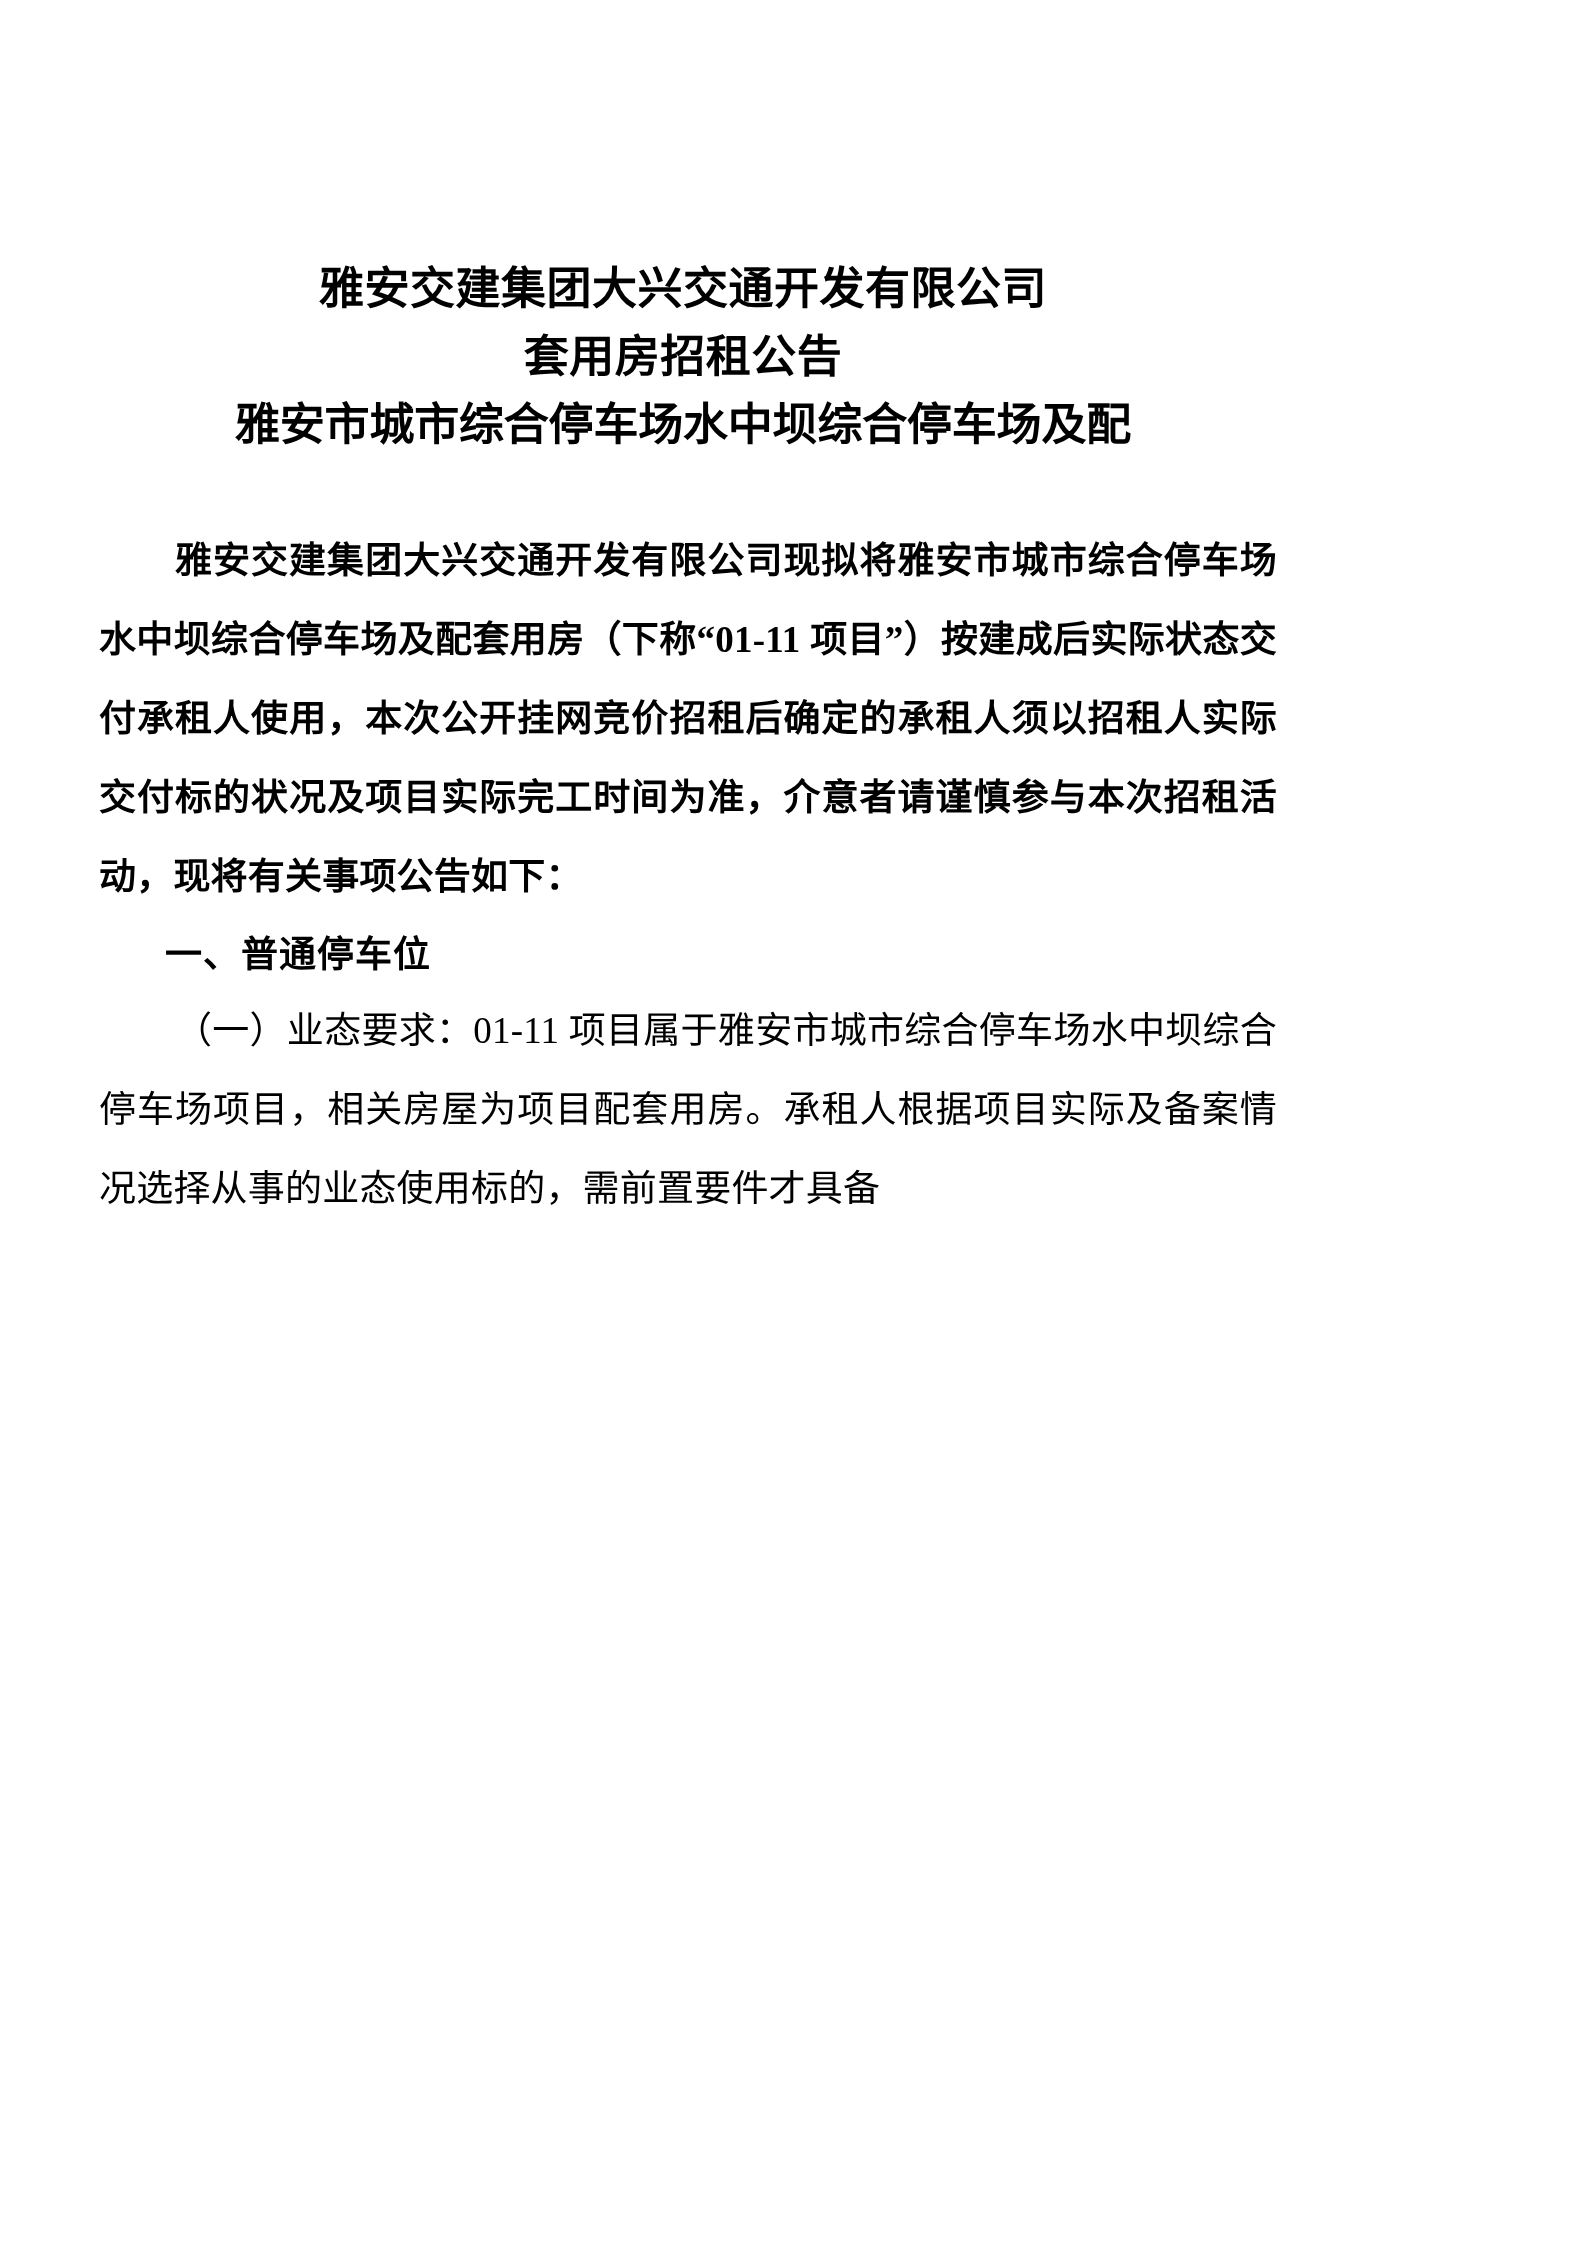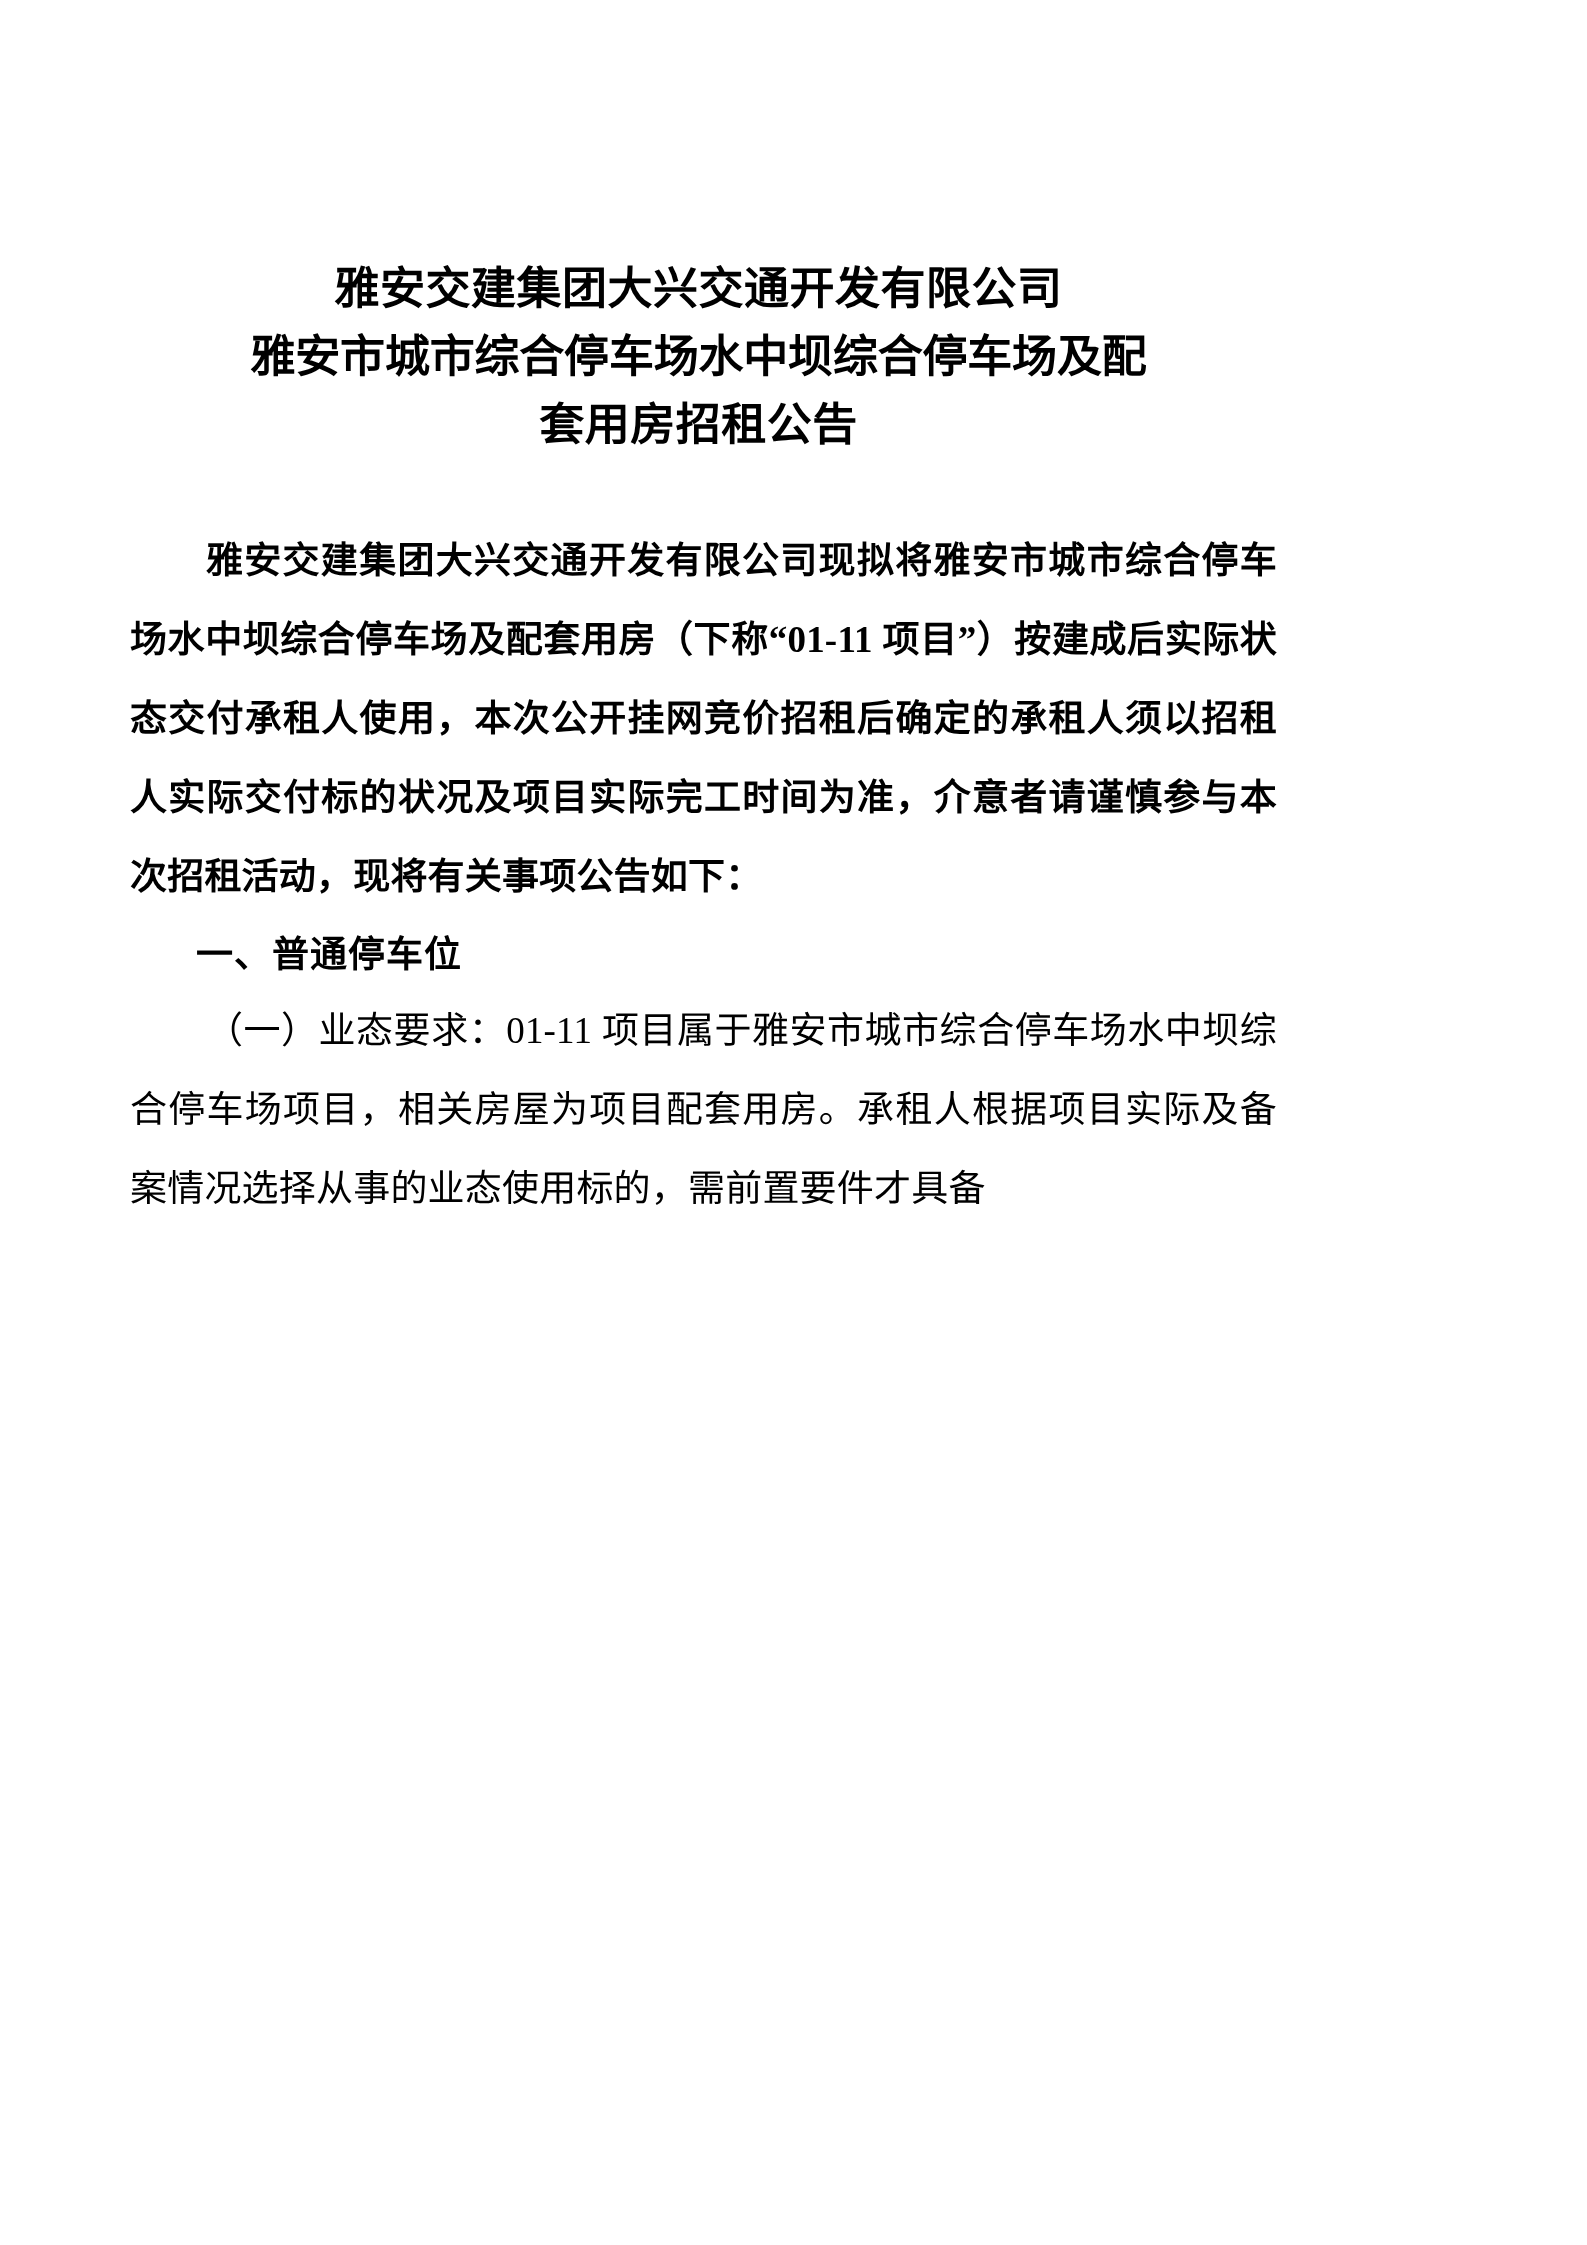--- a/index.html
+++ b/index.html
@@ -12,21 +12,21 @@
     height: 2245px;
     font-family: "Liberation Serif", "DejaVu Serif", serif;
     color: #000000;
     -webkit-font-smoothing: antialiased;
   }
   .page {
     position: relative;
     width: 1472px;
     height: 2245px;
     box-sizing: border-box;
-    padding: 255px 195px 0 120px;
+    padding: 255px 195px 0 89px;
   }
   .doc-title {
     text-align: center;
     font-weight: bold;
     font-size: 45px;
     line-height: 68px;
     letter-spacing: 0.5px;
     margin: 0 0 62px 0;
     font-family: "Liberation Serif", "DejaVu Serif", serif;
   }
@@ -58,22 +58,22 @@
     letter-spacing: 1px;
   }
 </style>
 </head>
 <body>
 
 <div class="page">
 
   <h1 class="doc-title">
     <span class="tline l1">雅安交建集团大兴交通开发有限公司</span>
+    <span class="tline l3">套用房招租公告</span>
     <span class="tline l2">雅安市城市综合停车场水中坝综合停车场及配</span>
-    <span class="tline l3">套用房招租公告</span>
   </h1>
 
   <p class="body-par bold-par">雅安交建集团大兴交通开发有限公司现拟将雅安市城市综合停车场水中坝综合停车场及配套用房（下称“01-11 项目”）按建成后实际状态交付承租人使用，本次公开挂网竞价招租后确定的承租人须以招租人实际交付标的状况及项目实际完工时间为准，介意者请谨慎参与本次招租活动，现将有关事项公告如下：</p>
 
   <p class="section-head">一、普通停车位</p>
 
 
 
   <p class="body-par">（一）业态要求：01-11 项目属于雅安市城市综合停车场水中坝综合停车场项目，相关房屋为项目配套用房。承租人根据项目实际及备案情况选择从事的业态使用标的，需前置要件才具备</p>
 

